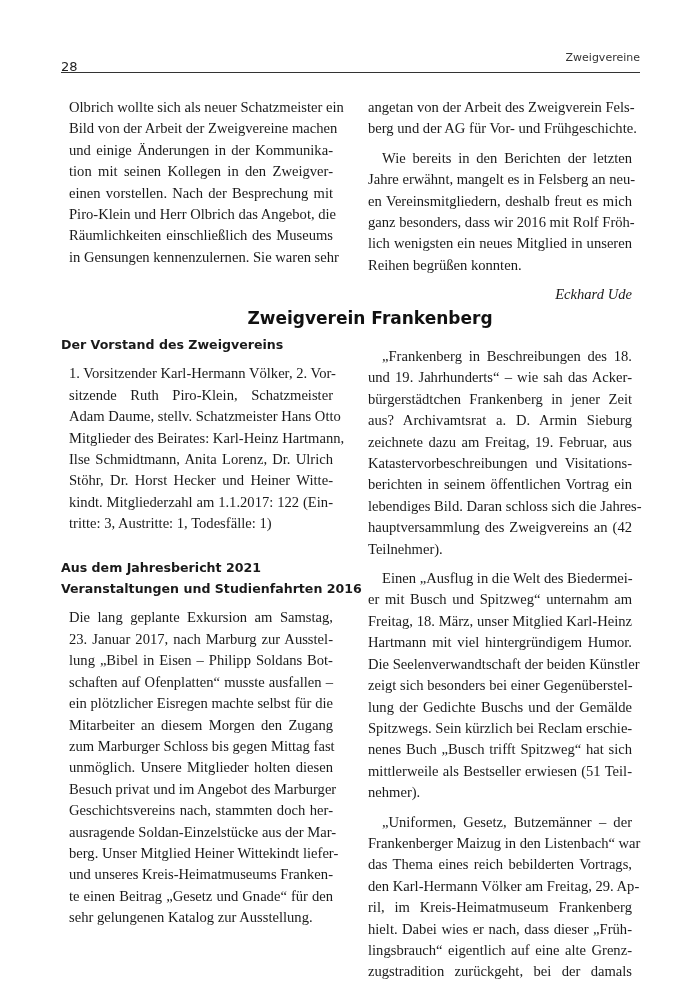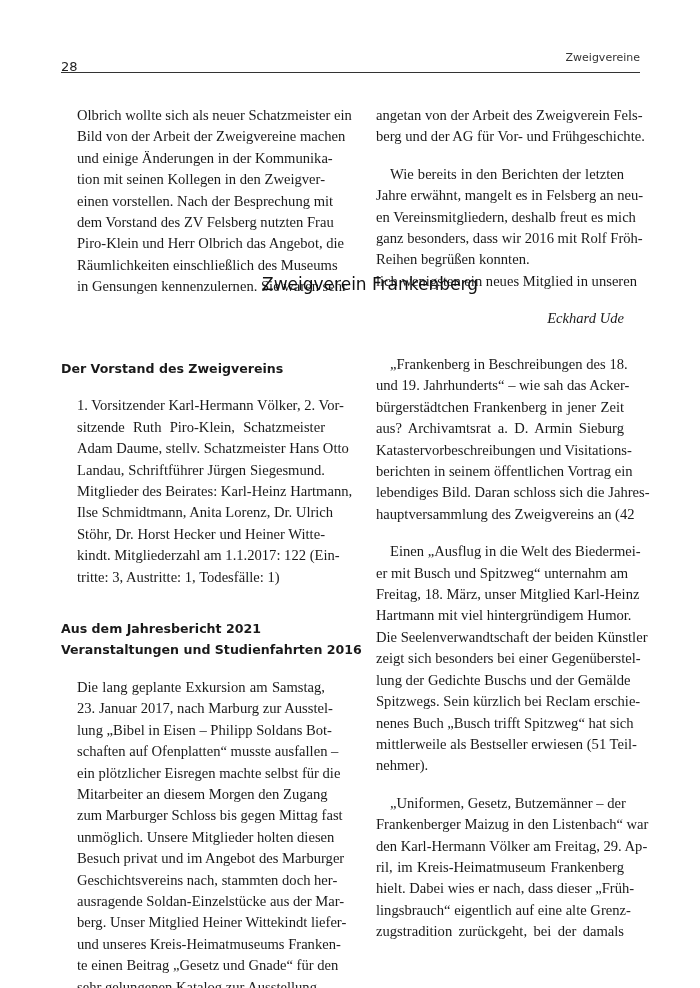--- a/index.html
+++ b/index.html
@@ -1,76 +1,74 @@
 <!DOCTYPE html>
 <html><head>
 <meta charset="utf-8">
 <style>
   html, body { margin: 0; padding: 0; background: #ffffff; }
   body { width: 700px; height: 988px; position: relative; overflow: hidden; color: #1a1a1a; }
   .header { position: absolute; left: 61px; top: 50px; width: 579px; height: 22px; border-bottom: 1.5px solid #333; }
   .pagenum { position: absolute; left: 0; top: 0; font-family: "DejaVu Sans", sans-serif; font-size: 13px; color: #222; margin-top: 9px; }
   .running { position: absolute; left: 0; right: 0; top: 1px; text-align: right; font-family: "DejaVu Sans", sans-serif; font-size: 11px; color: #333; }
   .col { position: absolute; width: 280px; font-family: "Liberation Serif", serif; font-size: 14.6px; line-height: 21.4px; color: #1a1a1a; }
-  .col p { margin: 16px; }
+  .col p { margin: 8px; }
   .l { display: block; text-align: justify; text-align-last: justify; white-space: nowrap; }
   .l.last { text-align-last: left; }
   .ind { text-indent: 14px; }
   .sig { text-align: right; font-style: italic; }
-  .h-sec { position: absolute; left: 0; right: 0; top: 274px; text-align: center; font-family: "DejaVu Sans", sans-serif; font-weight: normal; font-size: 17px; color: #111; margin-left: 40px; }
+  .h-sec { position: absolute; left: 0; right: 0; top: 308px; text-align: center; font-family: "DejaVu Sans", sans-serif; font-weight: bold; font-size: 17px; color: #111; margin-left: 40px; }
   .h-sub { font-family: "DejaVu Sans", sans-serif; font-weight: bold; font-size: 12.6px; line-height: 21.4px; white-space: nowrap; }
   .gap { height: 14px; }
 </style>
 </head>
 <body>
 
 <div class="header">
   <span class="pagenum">28</span>
   <span class="running">Zweigvereine</span>
 </div>
 
 <div class="col" style="left:61px; top:89px;">
   <p>
     <span class="l">Olbrich wollte sich als neuer Schatzmeister ein</span>
     <span class="l">Bild von der Arbeit der Zweigvereine machen</span>
     <span class="l">und einige Änderungen in der Kommunika-</span>
     <span class="l">tion mit seinen Kollegen in den Zweigver-</span>
     <span class="l">einen vorstellen. Nach der Besprechung mit</span>
-    <span class="l">dem Vorstand des ZV Felsberg nutzten Frau</span>
     <span class="l">Piro-Klein und Herr Olbrich das Angebot, die</span>
     <span class="l">Räumlichkeiten einschließlich des Museums</span>
     <span class="l">in Gensungen kennenzulernen. Sie waren sehr</span>
   </p>
 </div>
 
 <div class="col" style="left:360px; top:89px;">
   <p>
     <span class="l">angetan von der Arbeit des Zweigverein Fels-</span>
     <span class="l last">berg und der AG für Vor- und Frühgeschichte.</span>
   </p>
   <p>
     <span class="l ind">Wie bereits in den Berichten der letzten</span>
     <span class="l">Jahre erwähnt, mangelt es in Felsberg an neu-</span>
     <span class="l">en Vereinsmitgliedern, deshalb freut es mich</span>
     <span class="l">ganz besonders, dass wir 2016 mit Rolf Fröh-</span>
+    <span class="l">lich wenigsten ein neues Mitglied in unseren</span>
     <span class="l last">Reihen begrüßen konnten.</span>
-    <span class="l">lich wenigsten ein neues Mitglied in unseren</span>
   </p>
   <p class="sig">Eckhard Ude</p>
 </div>
 
 <div class="h-sec">Zweigverein Frankenberg</div>
 
-<div class="col" style="left:61px; top:358px;">
+<div class="col" style="left:61px; top:334px;">
   <div class="h-sub">Der Vorstand des Zweigvereins</div>
   <p>
     <span class="l">1. Vorsitzender Karl-Hermann Völker, 2. Vor-</span>
     <span class="l">sitzende Ruth Piro-Klein, Schatzmeister</span>
     <span class="l">Adam Daume, stellv. Schatzmeister Hans Otto</span>
-    <span class="l">Landau, Schriftführer Jürgen Siegesmund.</span>
     <span class="l">Mitglieder des Beirates: Karl-Heinz Hartmann,</span>
     <span class="l">Ilse Schmidtmann, Anita Lorenz, Dr. Ulrich</span>
     <span class="l">Stöhr, Dr. Horst Hecker und Heiner Witte-</span>
     <span class="l">kindt. Mitgliederzahl am 1.1.2017: 122 (Ein-</span>
     <span class="l last">tritte: 3, Austritte: 1, Todesfälle: 1)</span>
   </p>
   <div class="gap"></div>
   <div class="h-sub">Aus dem Jahresbericht 2021</div>
   <div class="h-sub">Veranstaltungen und Studienfahrten 2016</div>
   <p>
@@ -91,40 +89,43 @@
     <span class="l last">sehr gelungenen Katalog zur Ausstellung.</span>
   </p>
 </div>
 
 <div class="col" style="left:360px; top:338px;">
   <p>
     <span class="l ind">„Frankenberg in Beschreibungen des 18.</span>
     <span class="l">und 19. Jahrhunderts“ – wie sah das Acker-</span>
     <span class="l">bürgerstädtchen Frankenberg in jener Zeit</span>
     <span class="l">aus? Archivamtsrat a. D. Armin Sieburg</span>
+    <span class="l">zeichnete dazu am Freitag, 19. Februar, aus</span>
     <span class="l">Katastervorbeschreibungen und Visitations-</span>
     <span class="l">berichten in seinem öffentlichen Vortrag ein</span>
     <span class="l">lebendiges Bild. Daran schloss sich die Jahres-</span>
     <span class="l">hauptversammlung des Zweigvereins an (42</span>
+    <span class="l last">Teilnehmer).</span>
   </p>
   <p>
     <span class="l ind">Einen „Ausflug in die Welt des Biedermei-</span>
     <span class="l">er mit Busch und Spitzweg“ unternahm am</span>
     <span class="l">Freitag, 18. März, unser Mitglied Karl-Heinz</span>
     <span class="l">Hartmann mit viel hintergründigem Humor.</span>
     <span class="l">Die Seelenverwandtschaft der beiden Künstler</span>
     <span class="l">zeigt sich besonders bei einer Gegenüberstel-</span>
     <span class="l">lung der Gedichte Buschs und der Gemälde</span>
     <span class="l">Spitzwegs. Sein kürzlich bei Reclam erschie-</span>
     <span class="l">nenes Buch „Busch trifft Spitzweg“ hat sich</span>
     <span class="l">mittlerweile als Bestseller erwiesen (51 Teil-</span>
     <span class="l last">nehmer).</span>
   </p>
   <p>
     <span class="l ind">„Uniformen, Gesetz, Butzemänner – der</span>
     <span class="l">Frankenberger Maizug in den Listenbach“ war</span>
+    <span class="l">das Thema eines reich bebilderten Vortrags,</span>
     <span class="l">den Karl-Hermann Völker am Freitag, 29. Ap-</span>
     <span class="l">ril, im Kreis-Heimatmuseum Frankenberg</span>
     <span class="l">hielt. Dabei wies er nach, dass dieser „Früh-</span>
     <span class="l">lingsbrauch“ eigentlich auf eine alte Grenz-</span>
     <span class="l">zugstradition zurückgeht, bei der damals</span>
   </p>
 </div>
 
 </body></html>

